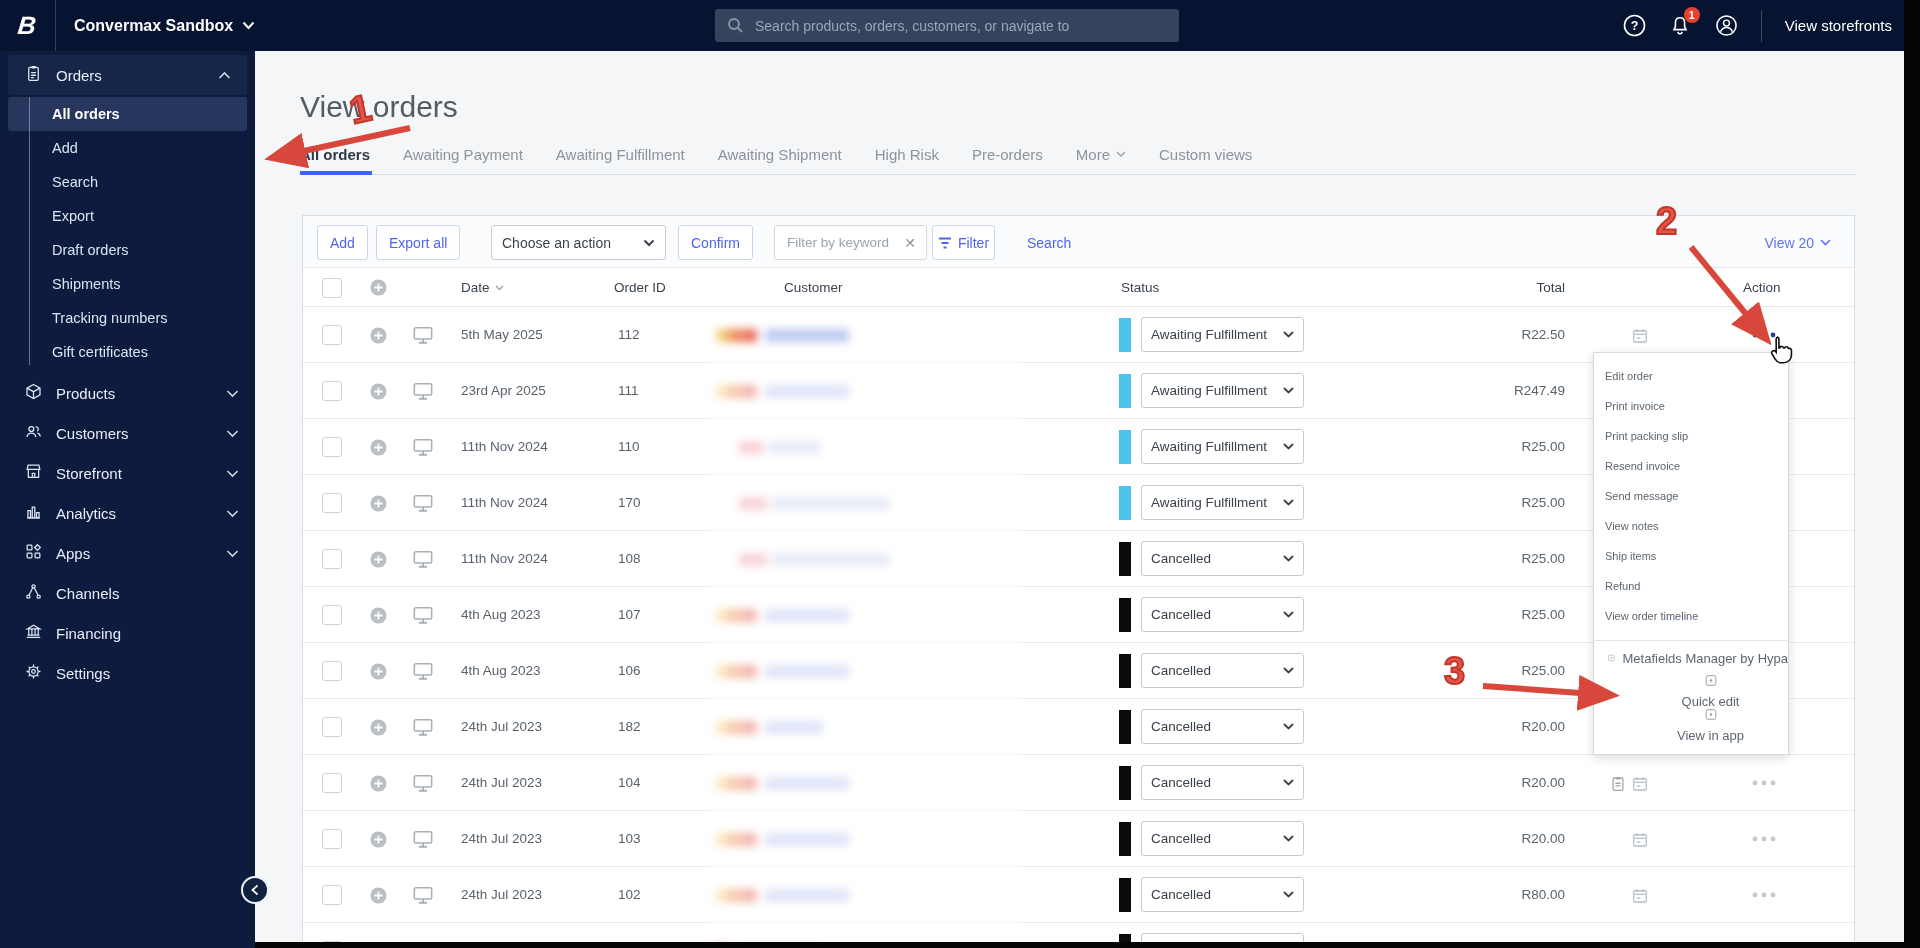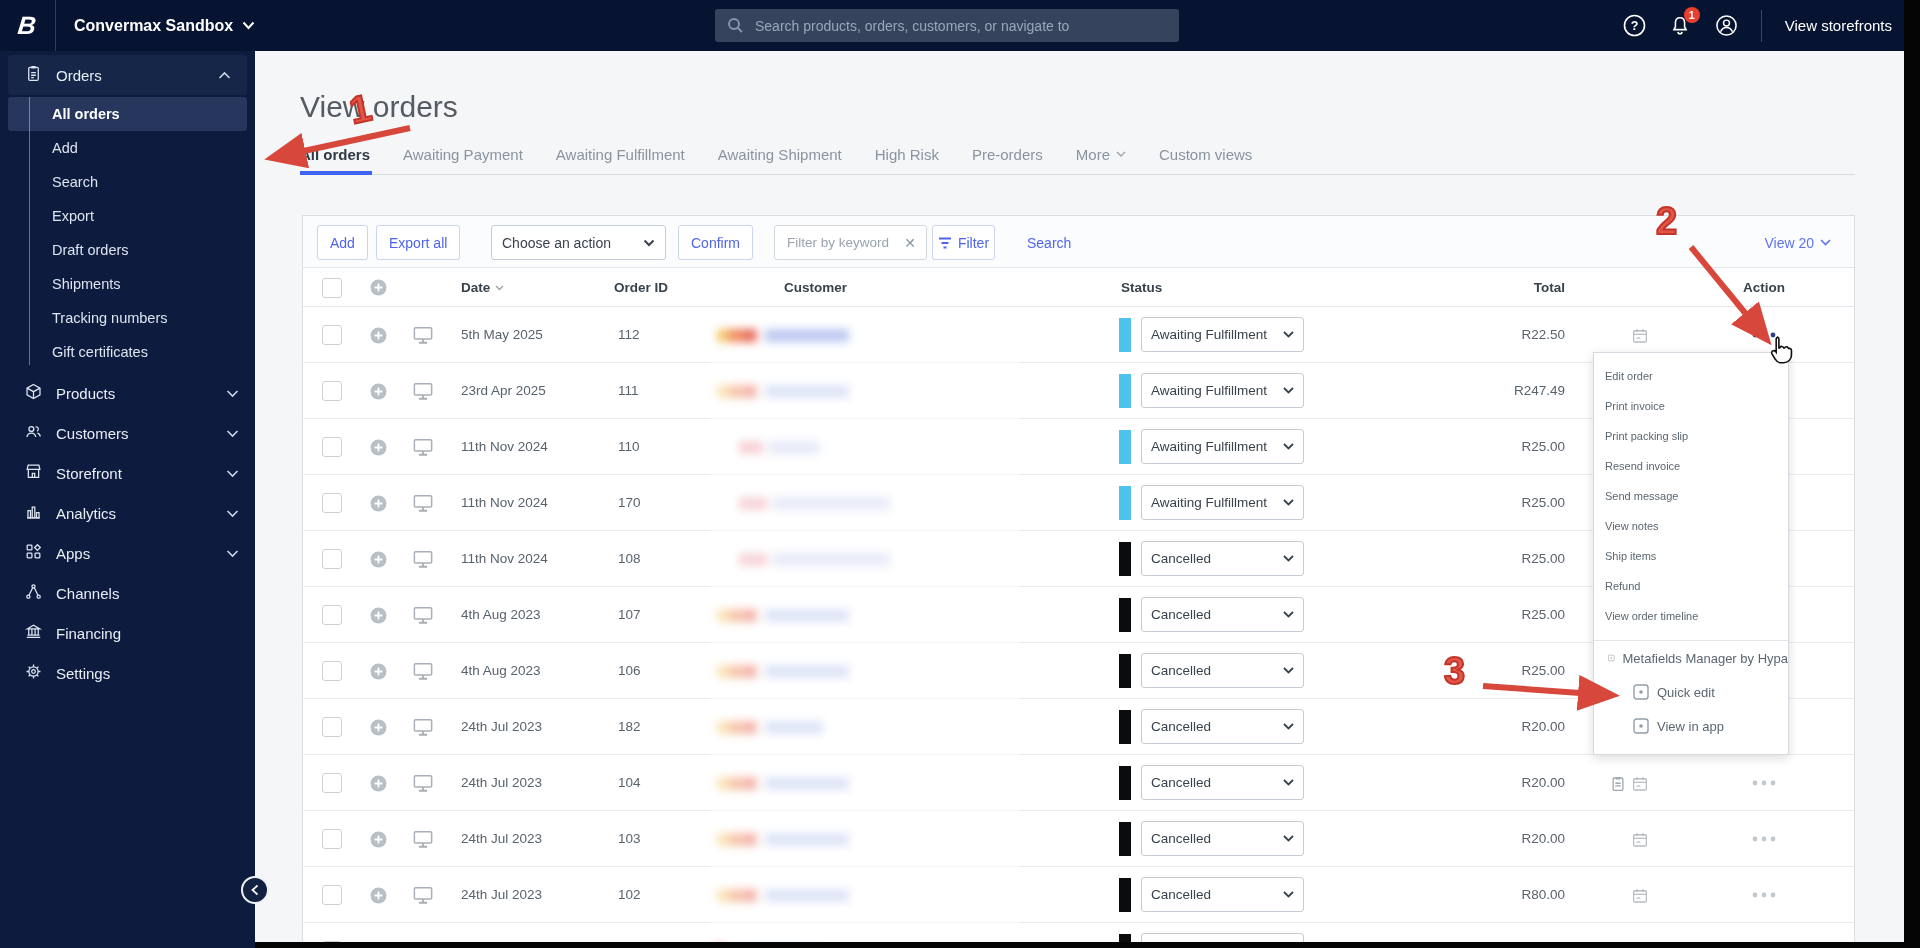--- a/index.html
+++ b/index.html
@@ -48,21 +48,21 @@
   .action-select{position:absolute;left:188px;top:9px;width:175px;height:35px;box-sizing:border-box;background:#fff;border:1px solid #c6ccd3;border-radius:3px;color:#3a424b;font-size:14px;display:flex;align-items:center;justify-content:space-between;padding:0 10px;cursor:pointer;}
   .btn-confirm{left:375px;}
   .filter-input{position:absolute;left:471px;top:9px;width:153px;height:35px;box-sizing:border-box;background:#fff;border:1px solid #d3d8dd;border-radius:3px;display:flex;align-items:center;gap:6px;padding:0 10px;}
   .filter-input input{flex:1;min-width:0;border:none;outline:none;font-size:13.5px;color:#5c6670;font-family:inherit;background:transparent;}
   .filter-input input::placeholder{color:#9aa4ae;}
   .clear-x{color:#8a949e;font-size:14px;cursor:pointer;line-height:1;}
   .btn-filter{left:629px;width:63px;gap:6px;padding:0;}
   .link-search{position:absolute;left:724px;top:9px;height:35px;display:flex;align-items:center;color:#4f64ee;font-size:14px;cursor:pointer;}
   .view-count{position:absolute;right:23px;top:9px;height:35px;display:flex;align-items:center;gap:6px;color:#5e72f2;font-size:14px;cursor:pointer;}
 
-  .thead{position:absolute;left:0;top:52px;width:100%;height:39px;background:#fff;border-bottom:1px solid #e4e8ec;box-sizing:border-box;font-size:13.5px;font-weight:700;color:#39434e;}
+  .thead{position:absolute;left:0;top:52px;width:100%;height:39px;background:#fff;border-bottom:1px solid #e4e8ec;box-sizing:border-box;font-size:13.5px;font-weight:400;color:#39434e;}
   .thead .hcell{position:absolute;top:0;height:39px;line-height:39px;}
   .h-date{left:158px;display:flex;align-items:center;gap:5px;}
   .h-id{left:311px;} .h-cust{left:481px;} .h-status{left:818px;} .h-total{right:289px;} .h-action{left:1440px;}
 
   .cbx{position:absolute;width:20px;height:20px;background:#fff;border:1px solid #ccd2d8;border-radius:3px;box-sizing:border-box;cursor:pointer;}
   .plus{position:absolute;width:17px;height:17px;cursor:pointer;}
 
   .trow{position:absolute;left:0;width:100%;height:56px;background:#fff;border-bottom:1px solid #e9ecef;box-sizing:border-box;}
   .trow .cbx{left:19px;top:18px;}
   .trow .plus{left:67px;top:20px;}
@@ -79,21 +79,21 @@
   .mosaic div{height:13px;}
   .warn-icon{position:absolute;left:387px;top:19px;width:16px;height:15px;}
 
   .fog{position:absolute;left:710px;top:358px;width:310px;height:590px;background:rgba(255,255,255,.5);z-index:10;pointer-events:none;}
 
   
   .ctx{position:absolute;left:1593px;top:352px;width:196px;height:403px;background:#fff;border:1px solid #d4dae0;box-shadow:0 3px 10px rgba(0,0,0,.14);box-sizing:border-box;padding-top:8px;z-index:50;}
   .ctx-item{height:30px;line-height:30px;padding-left:11px;font-size:11px;color:#5c6670;cursor:pointer;white-space:nowrap;}
   .ctx-sep{height:1px;background:#e2e6ea;margin-top:9px;}
   .ctx-app{height:34px;display:flex;align-items:center;gap:8px;padding-left:14px;font-size:13px;color:#5c6670;cursor:pointer;white-space:nowrap;}
-  .ctx-app.indent{padding-left:39px;}
+  .ctx-app.indent{padding-left:39px;flex-direction:column;}
   .ctx-app:first-of-type{margin-top:5px;}
 
   
   .anno-svg{position:absolute;left:0;top:0;z-index:60;pointer-events:none;}
   .anno-num{position:absolute;z-index:60;color:#e25649;font-weight:800;font-size:38px;-webkit-text-stroke:2px #c23528;pointer-events:none;}
   #num1{left:350px;top:88px;transform:rotate(-12deg);}
   #num2{left:1656px;top:200px;}
   #num3{left:1444px;top:650px;}
   .hand{position:absolute;left:1764px;top:334px;width:32px;height:32px;z-index:65;pointer-events:none;}
   .strip-right{position:absolute;left:1904px;top:0;width:16px;height:948px;background:#050505;z-index:80;}

